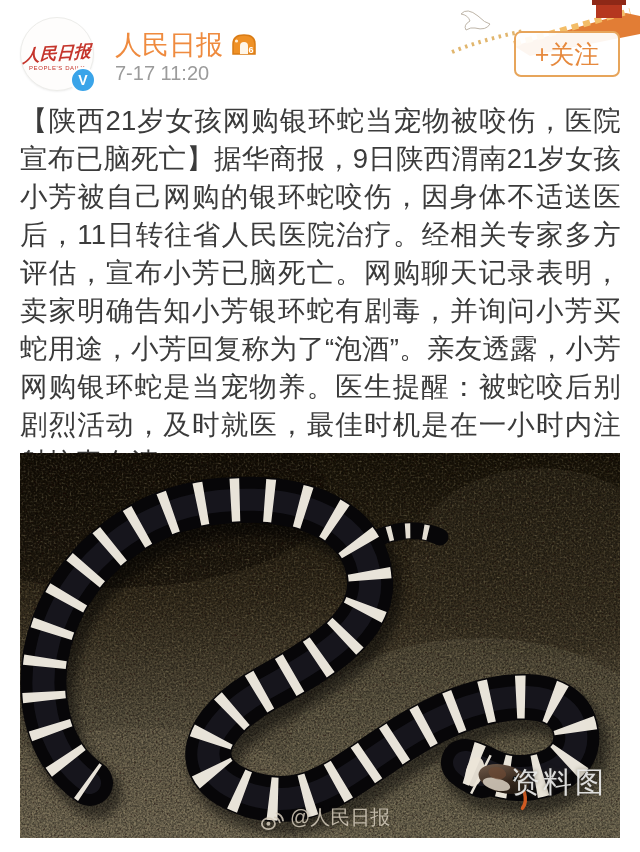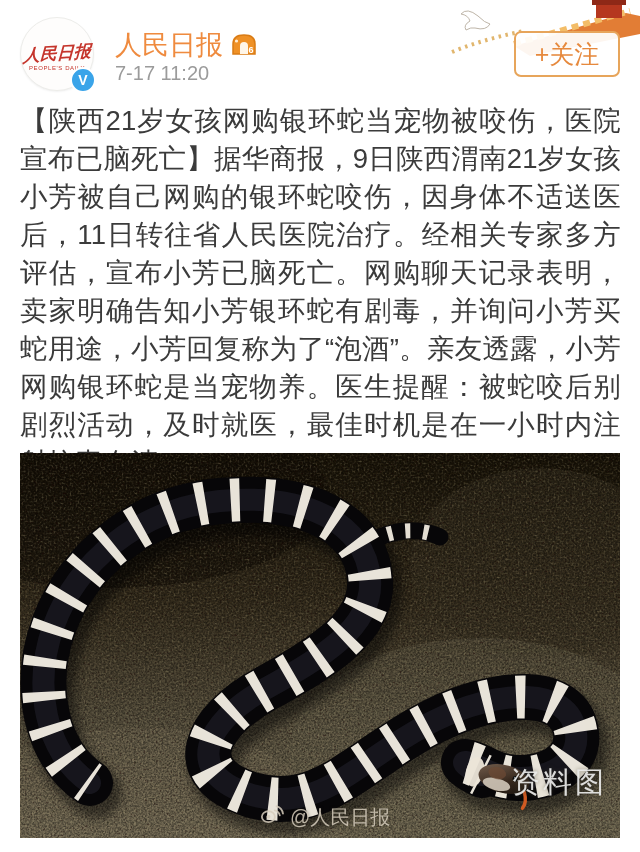--- a/index.html
+++ b/index.html
@@ -60,21 +60,21 @@
   }
   .photo svg.scene { position:absolute; inset:0; width:100%; height:100%; display:block; }
   .wm-right {
     position:absolute; right:13px; bottom:35px;
     font-size:29px; letter-spacing:3px; color:rgba(236,236,234,.92);
     text-shadow:0 0 4px rgba(60,55,40,.6);
     text-align:right;
   }
   .wm-center {
     position:absolute; left:50%; bottom:7px; transform:translateX(-46%);
-    display:flex; align-items:flex-start; gap:6px;
+    display:flex; align-items:flex-end; gap:6px;
     font-size:20px; color:rgba(214,204,188,.85);
     text-shadow:0 0 3px rgba(40,35,25,.5); white-space:nowrap;
   }
   .wm-center svg { width:24px; height:20px; color:rgba(214,204,188,.85); }
 </style>
 </head>
 <body>
 
 <div class="card">
 

